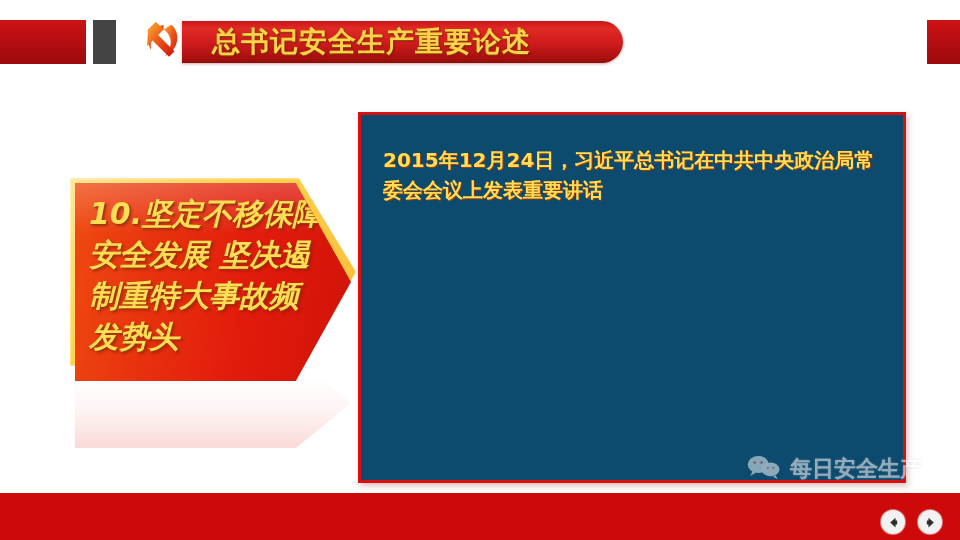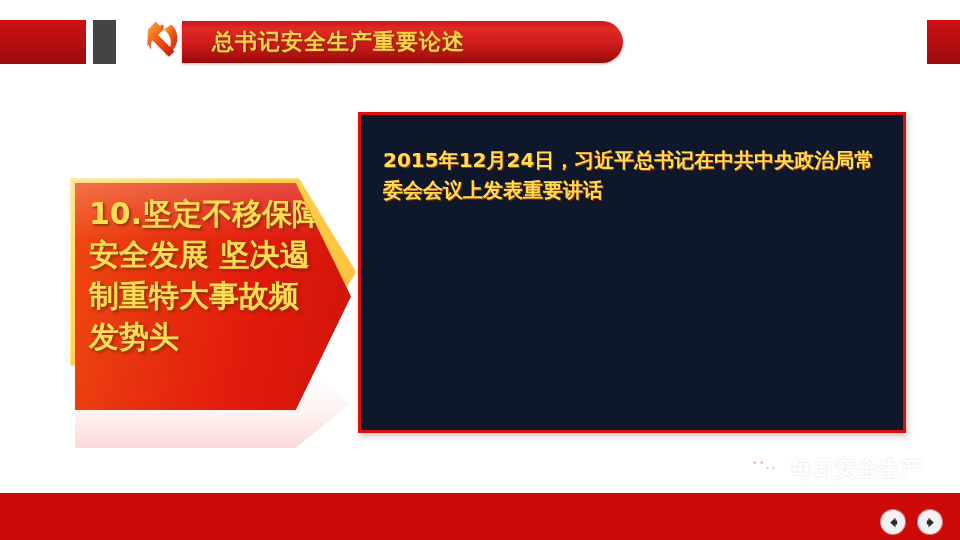--- a/index.html
+++ b/index.html
@@ -55,21 +55,21 @@
     height: 42px;
     border-radius: 0 21px 21px 0;
     background: linear-gradient(180deg, #C8161A 0%, #E02A24 18%, #D21C1E 50%, #A9100F 88%, #8E0B0C 100%);
     box-shadow: 0 1px 3px rgba(120,0,0,0.35);
   }
   .hdr-pill-title {
     position: absolute;
     left: 30px;
     top: 50%;
     transform: translateY(-50%);
-    font-size: 22px;
+    font-size: 28px;
     font-weight: bold;
     letter-spacing: 1px;
     color: #FFD24A;
     text-shadow: 0 1px 0 #8a4a00, 1px 1px 2px rgba(90,20,0,0.7);
     white-space: nowrap;
   }
 
   .party-emblem {
     position: absolute;
     left: 137px;
@@ -96,26 +96,27 @@
     background: linear-gradient(135deg, #FFE79A 0%, #FFD24A 40%, #F9B93A 100%);
     -webkit-clip-path: polygon(0 0, 80% 0, 100% 50%, 80% 100%, 0 100%);
     clip-path: polygon(0 0, 80% 0, 100% 50%, 80% 100%, 0 100%);
     filter: blur(1px);
   }
   .arrow-body {
     position: absolute;
     left: 5px;
     top: 5px;
     width: 276px;
-    height: 227px;
+    height: 198px;
     background:
       linear-gradient(180deg, rgba(255,255,255,0.22) 0%, rgba(255,255,255,0.0) 26%),
       linear-gradient(100deg, #F04A11 0%, #E8340E 28%, #E21B0C 62%, #D01309 100%);
     -webkit-clip-path: polygon(0 0, 80% 0, 100% 50%, 80% 100%, 0 100%);
     clip-path: polygon(0 0, 80% 0, 100% 50%, 80% 100%, 0 100%);
+    font-style: italic;
   }
   .arrow-text {
     position: absolute;
     left: 14px;
     top: 10px;
     width: 236px;
     font-size: 30px;
     line-height: 41px;
     font-weight: bold;
     color: #FFDD55;
@@ -134,22 +135,22 @@
     transform: scaleY(-1);
     opacity: 0.55;
   }
 
   
   .panel {
     position: absolute;
     left: 358px;
     top: 112px;
     width: 548px;
-    height: 321px;
-    background: #0f172a;
+    height: 371px;
+    background: #0c4a6e;
     border: 3px solid #D91010;
     box-sizing: border-box;
     box-shadow: 2px 3px 6px rgba(120,0,0,0.25);
   }
   .panel-inner {
     padding: 30px 22px 0 22px;
   }
   .panel-heading {
     font-size: 20px;
     line-height: 30px;

